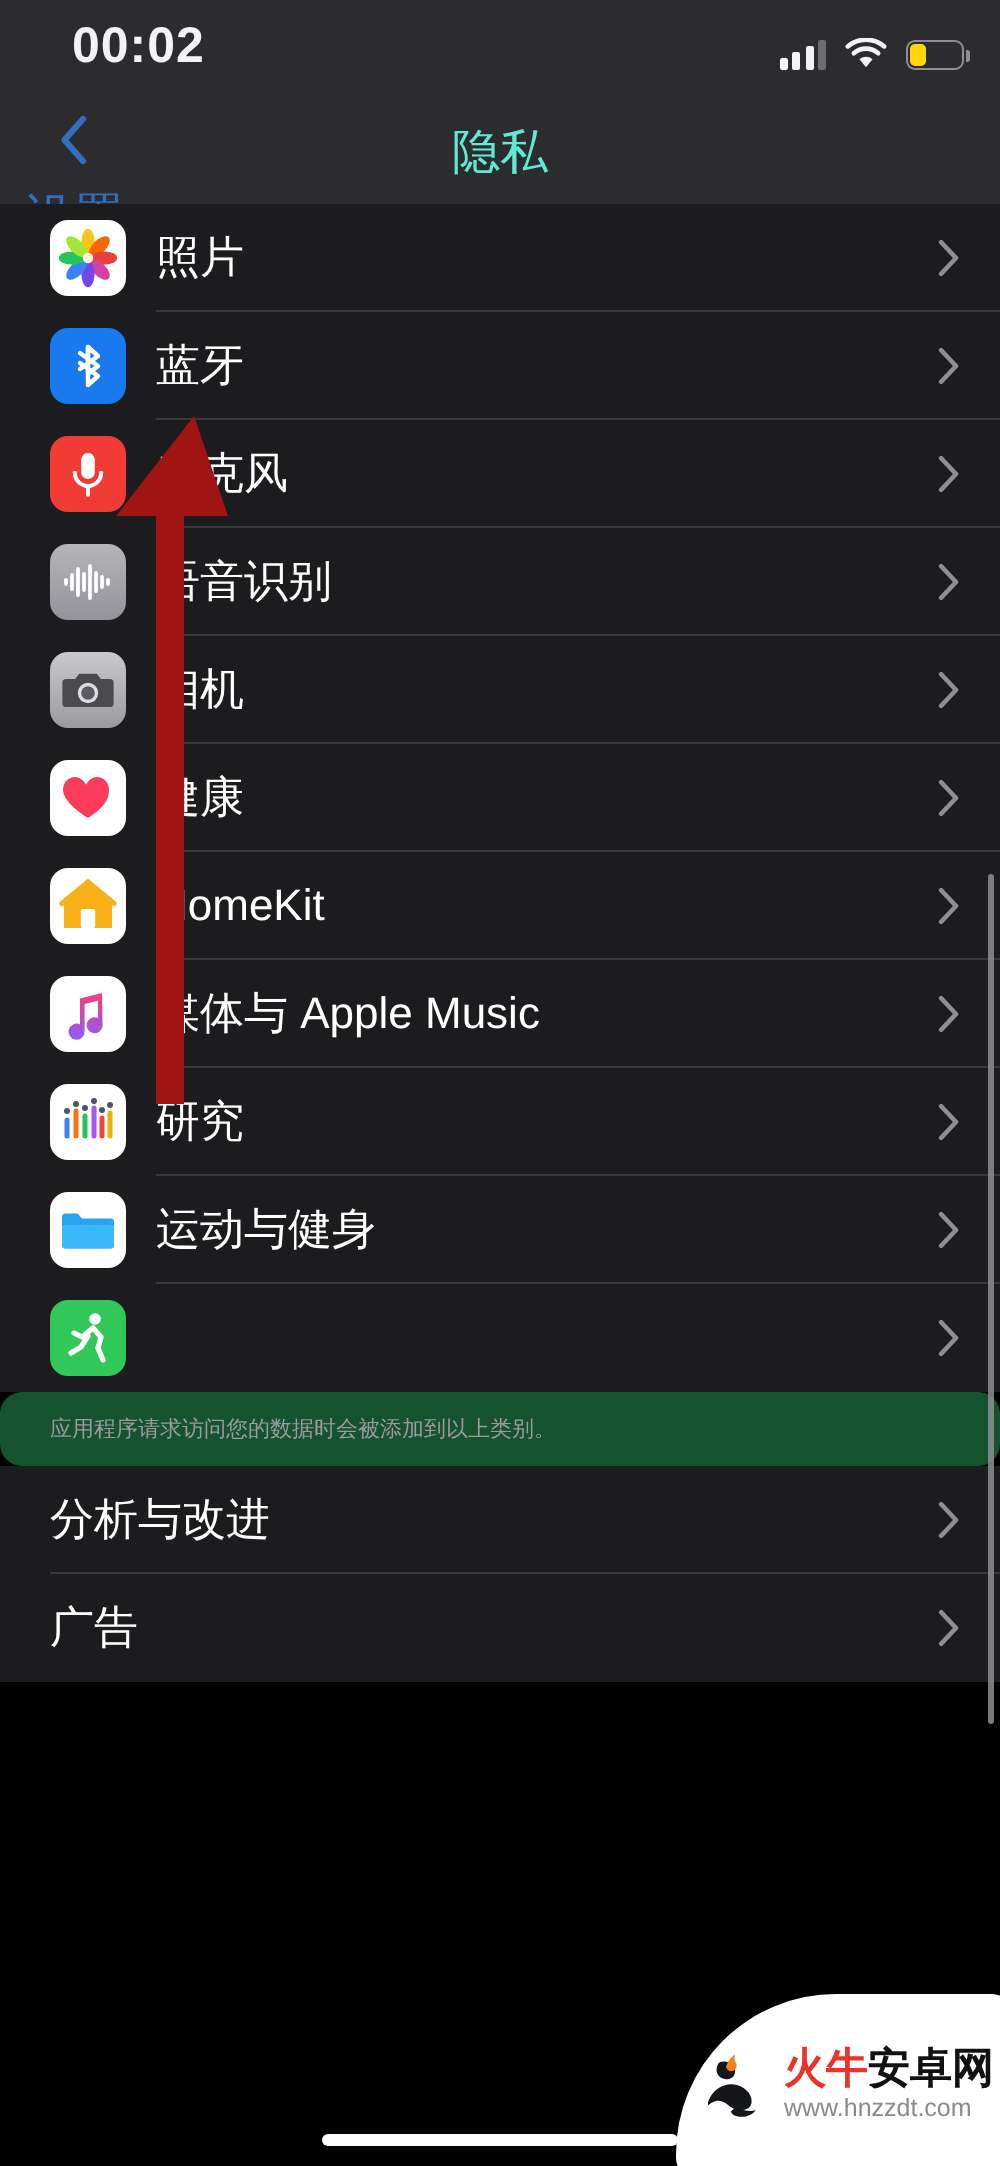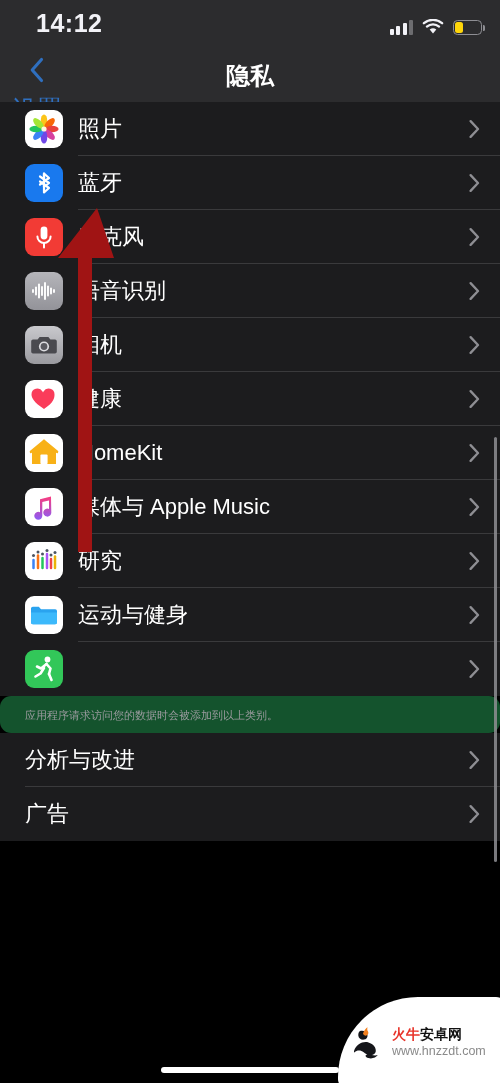--- a/index.html
+++ b/index.html
@@ -94,22 +94,22 @@
     font-size: 25px;
     color: #2f6fbf;
     line-height: 1;
   }
   #nav-title {
     position: absolute;
     left: 0; top: 14px;
     width: 500px;
     text-align: center;
     font-size: 24px;
-    font-weight: bold;
-    color: #ffffff;
+    font-weight: normal;
+    color: #5eead4;
   }
 
   
   #content {
     position: absolute;
     top: 102px; left: 0;
     width: 500px;
     bottom: 0;
     background: #000000;
   }
@@ -220,41 +220,41 @@
     background: #ffffff;
     border-radius: 80px 10px 10px 10px;
     display: flex;
     align-items: center;
     padding-left: 6px;
     box-sizing: border-box;
   }
   #wm-logo { width: 46px; height: 46px; flex: none; }
   #wm-text { margin-left: 2px; }
   #wm-title {
-    font-size: 14px;
+    font-size: 21px;
     font-weight: bold;
     color: #111111;
     line-height: 1.1;
     white-space: nowrap;
   }
   #wm-title .hot { color: #e8342a; }
   #wm-url {
     font-size: 12.5px;
     color: #8a8a8a;
     line-height: 1.3;
     white-space: nowrap;
   }
 </style>
 </head>
 <body>
 
 <div id="phone">
 
   <div id="status-bar">
-    <div id="status-time">14:12</div>
+    <div id="status-time">00:02</div>
     <div id="status-right">
 
       <div class="sig-bars">
         <i></i>
           <i></i>
           <i></i>
           <i></i>
       </div>
 
       <span class="wifi-ico">

